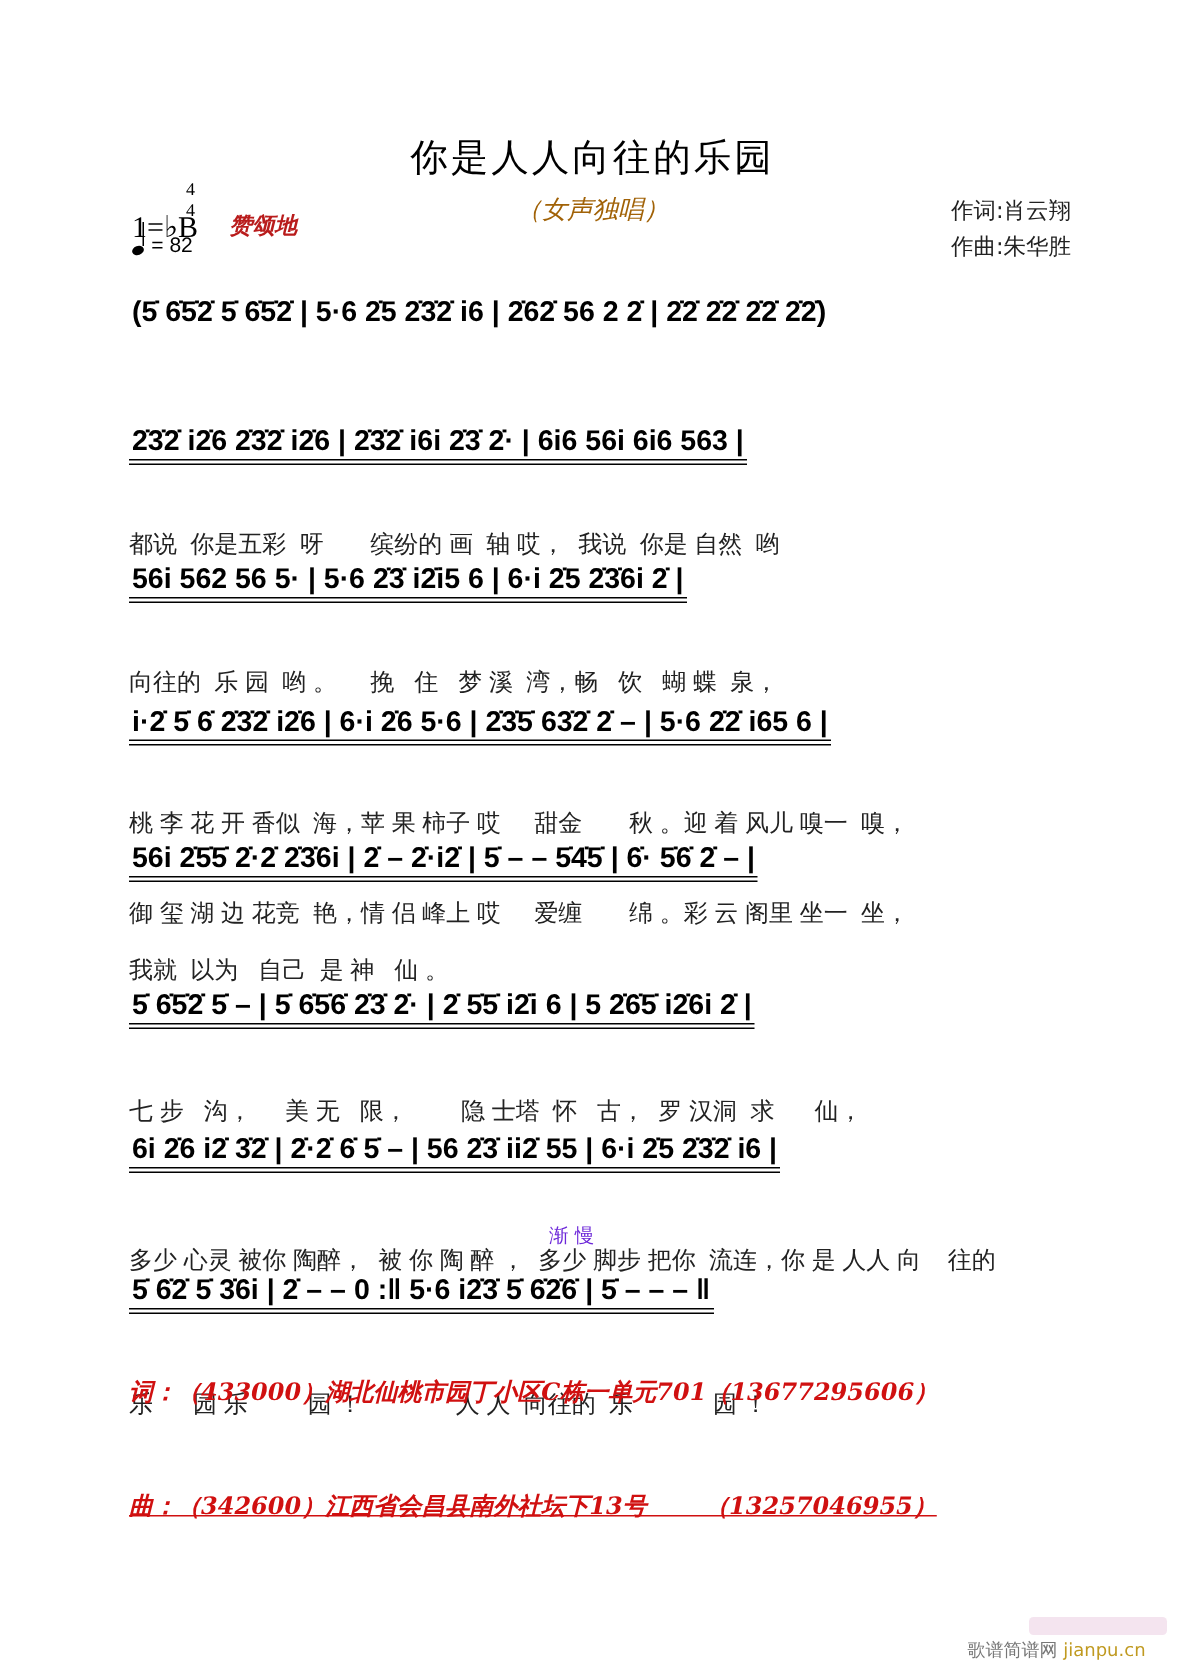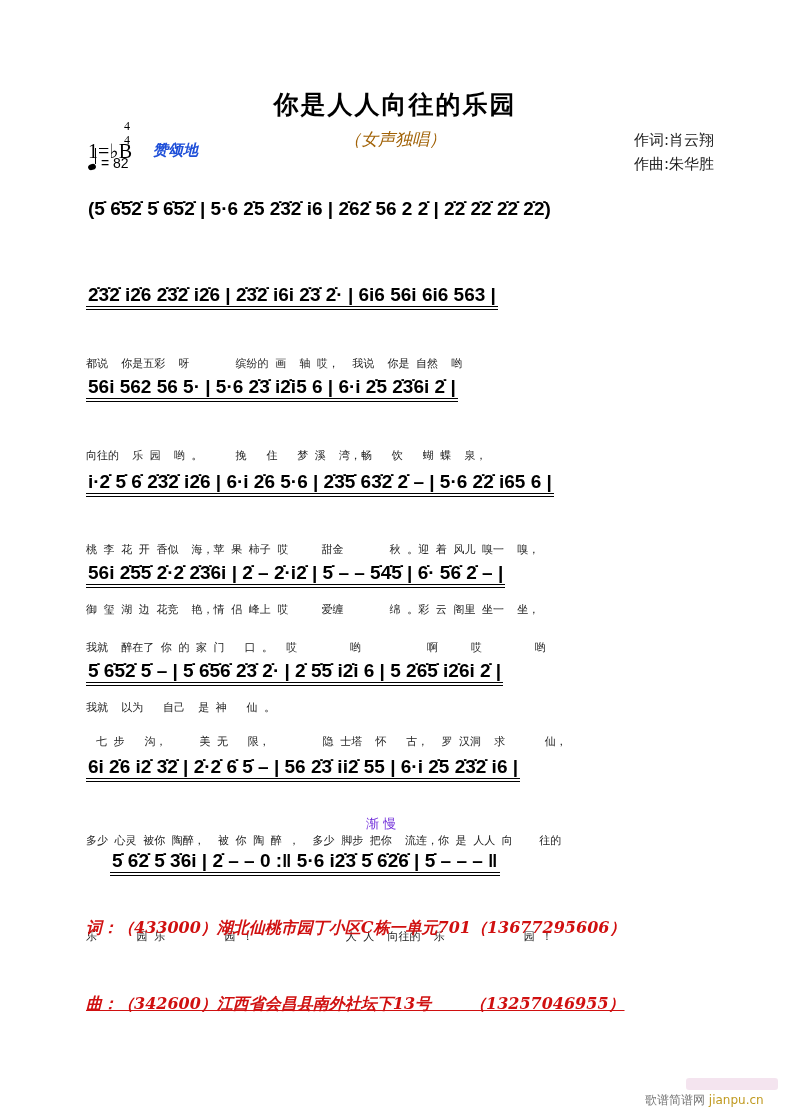--- a/index.html
+++ b/index.html
@@ -1,43 +1,43 @@
 <!DOCTYPE html>
 <html><head>
 <meta charset="utf-8">
 <style>
   html, body { margin:0; padding:0; background:#ffffff; }
   body { width:790px; height:1119px; position:relative; overflow:hidden;
          font-family:"DejaVu Sans", sans-serif; color:#000; }
   .title { position:absolute; left:0; width:790px; top:88px; text-align:center;
-           font-size:25px; font-weight:bold; letter-spacing:2px; }
+           font-size:25px; font-weight:normal; letter-spacing:2px; }
   .subtitle { position:absolute; left:0; width:790px; top:128px; text-align:center;
               font-size:17px; color:#a16207; font-style:italic; font-family:"DejaVu Serif", serif; }
   .key { position:absolute; left:88px; top:139px; font-size:20px; font-family:"Liberation Serif", serif; }
   .timesig { position:absolute; left:124px; top:119px; font-size:12px; line-height:14px;
              text-align:center; font-family:"Liberation Serif", serif; }
   .tempo { position:absolute; left:88px; top:152px; font-size:14px; font-family:"Liberation Sans", sans-serif; }
   .tempo .note { display:inline-block; width:8px; height:6px; background:#000; border-radius:50%;
                  transform:rotate(-20deg); position:relative; top:2px; }
   .tempo .stem { display:inline-block; width:1px; height:16px; background:#000;
                  position:relative; left:-1px; top:-4px; }
-  .expression { position:absolute; left:153px; top:141px; font-size:15px; color:#1d4ed8;
+  .expression { position:absolute; left:153px; top:141px; font-size:15px; color:#b91c1c;
                 font-style:italic; font-weight:bold; font-family:"DejaVu Serif", serif; }
   .credits { position:absolute; left:634px; top:128px; font-size:15px; line-height:24px; color:#222; }
 
   .staff { position:absolute; left:86px; width:660px; height:42px; }
   .staff .notes { position:absolute; left:0; top:0; width:100%; height:100%;
                   display:flex; align-items:flex-end; font-family:"Liberation Sans", sans-serif;
                   font-weight:bold; font-size:19px; }
   .beat { display:inline-block; position:relative; padding:0 2px; margin-right:12px;
           white-space:nowrap; line-height:22px; }
   .beat.u2 { border-bottom:4px double #000; }
 
-  .lyrics { position:absolute; left:86px; width:660px; font-size:11px; line-height:20px;
-            white-space:pre; color:#222; font-family:Liberation Mono, monospace; }
+  .lyrics { position:absolute; left:86px; width:660px; font-size:16px; line-height:20px;
+            white-space:pre; color:#222; font-family:Liberation Sans, sans-serif; }
   .note-text { position:absolute; font-size:13px; color:#6d28d9; }
 
   .addr { position:absolute; left:86px; font-size:16px; color:#d01010; font-style:italic;
           font-weight:bold; font-family:"DejaVu Serif", serif; white-space:pre; }
   .watermark { position:absolute; left:645px; top:1092px; font-size:12px; color:#777; }
   .watermark .site { color:#c09a20; }
   .wm-logo { position:absolute; left:686px; top:1078px; width:92px; height:12px;
              background:#f0d8e8; opacity:0.7; border-radius:3px; }
 </style>
 </head>
@@ -94,44 +94,43 @@
   <div>桃 李 花 开 香似  海，苹 果 柿子 哎     甜金       秋 。迎 着 风儿 嗅一  嗅，</div>
   <div>御 玺 湖 边 花竞  艳，情 侣 峰上 哎     爱缠       绵 。彩 云 阁里 坐一  坐，</div>
 </div>
 
 <div class="staff" style="top:546px;">
   <div class="notes">
     <span class="beat u2">56i 2̇5̇5̇ 2̇·2̇ 2̇3̇6i | 2̇ – 2̇·i2̇ | 5̇ – – 5̇4̇5̇ | 6̇· 5̇6̇ 2̇ – |</span>
   </div>
 </div>
 <div class="lyrics" style="top:598px;">
-  <div>我就  醉在了 你 的 家 门   口 。  哎        哟          啊     哎        哟</div>
   <div>我就  以为   自己  是 神   仙 。</div>
 </div>
 
 <div class="staff" style="top:644px;">
   <div class="notes">
     <span class="beat u2">5̇ 6̇5̇2̇ 5̇ – | 5̇ 6̇5̇6̇ 2̇3̇ 2̇· | 2̇ 5̇5̇ i2̇i 6 | 5 2̇6̇5̇ i2̇6i 2̇ |</span>
   </div>
 </div>
-<div class="lyrics" style="top:692px;margin-left:10px;">
+<div class="lyrics" style="top:692px;">
   <div>七 步   沟，     美 无   限，        隐 士塔  怀   古，  罗 汉洞  求      仙，</div>
 </div>
 
 <div class="staff" style="top:740px;text-align:center;">
   <div class="notes">
     <span class="beat u2">6i 2̇6 i2̇ 3̇2̇ | 2̇·2̇ 6̇ 5̇ – | 56 2̇3̇ ii2̇ 55 | 6·i 2̇5 2̇3̇2̇ i6 |</span>
   </div>
 </div>
 <div class="lyrics" style="top:791px;">
   <div>多少 心灵 被你 陶醉，  被 你 陶 醉 ，  多少 脚步 把你  流连，你 是 人人 向    往的</div>
 </div>
 <div class="note-text" style="left:366px; top:815px;">渐 慢</div>
 
-<div class="staff" style="top:834px;margin-left:24px;">
+<div class="staff" style="top:834px;">
   <div class="notes">
     <span class="beat u2">5̇ 6̇2̇ 5̇ 3̇6i | 2̇ – – 0 :‖ 5·6 i2̇3̇ 5̇ 6̇2̇6̇ | 5̇ – – – ‖</span>
   </div>
 </div>
 <div class="lyrics" style="top:887px;">
   <div>乐      园 乐         园 ！              人 人  向往的  乐            园 ！</div>
 </div>
 
 <div class="addr" style="top:918px;">词：（433000）湖北仙桃市园丁小区C栋一单元701（13677295606）</div>
 <div class="addr" style="top:994px;text-decoration:underline;">曲：（342600）江西省会昌县南外社坛下13号       （13257046955）</div>

